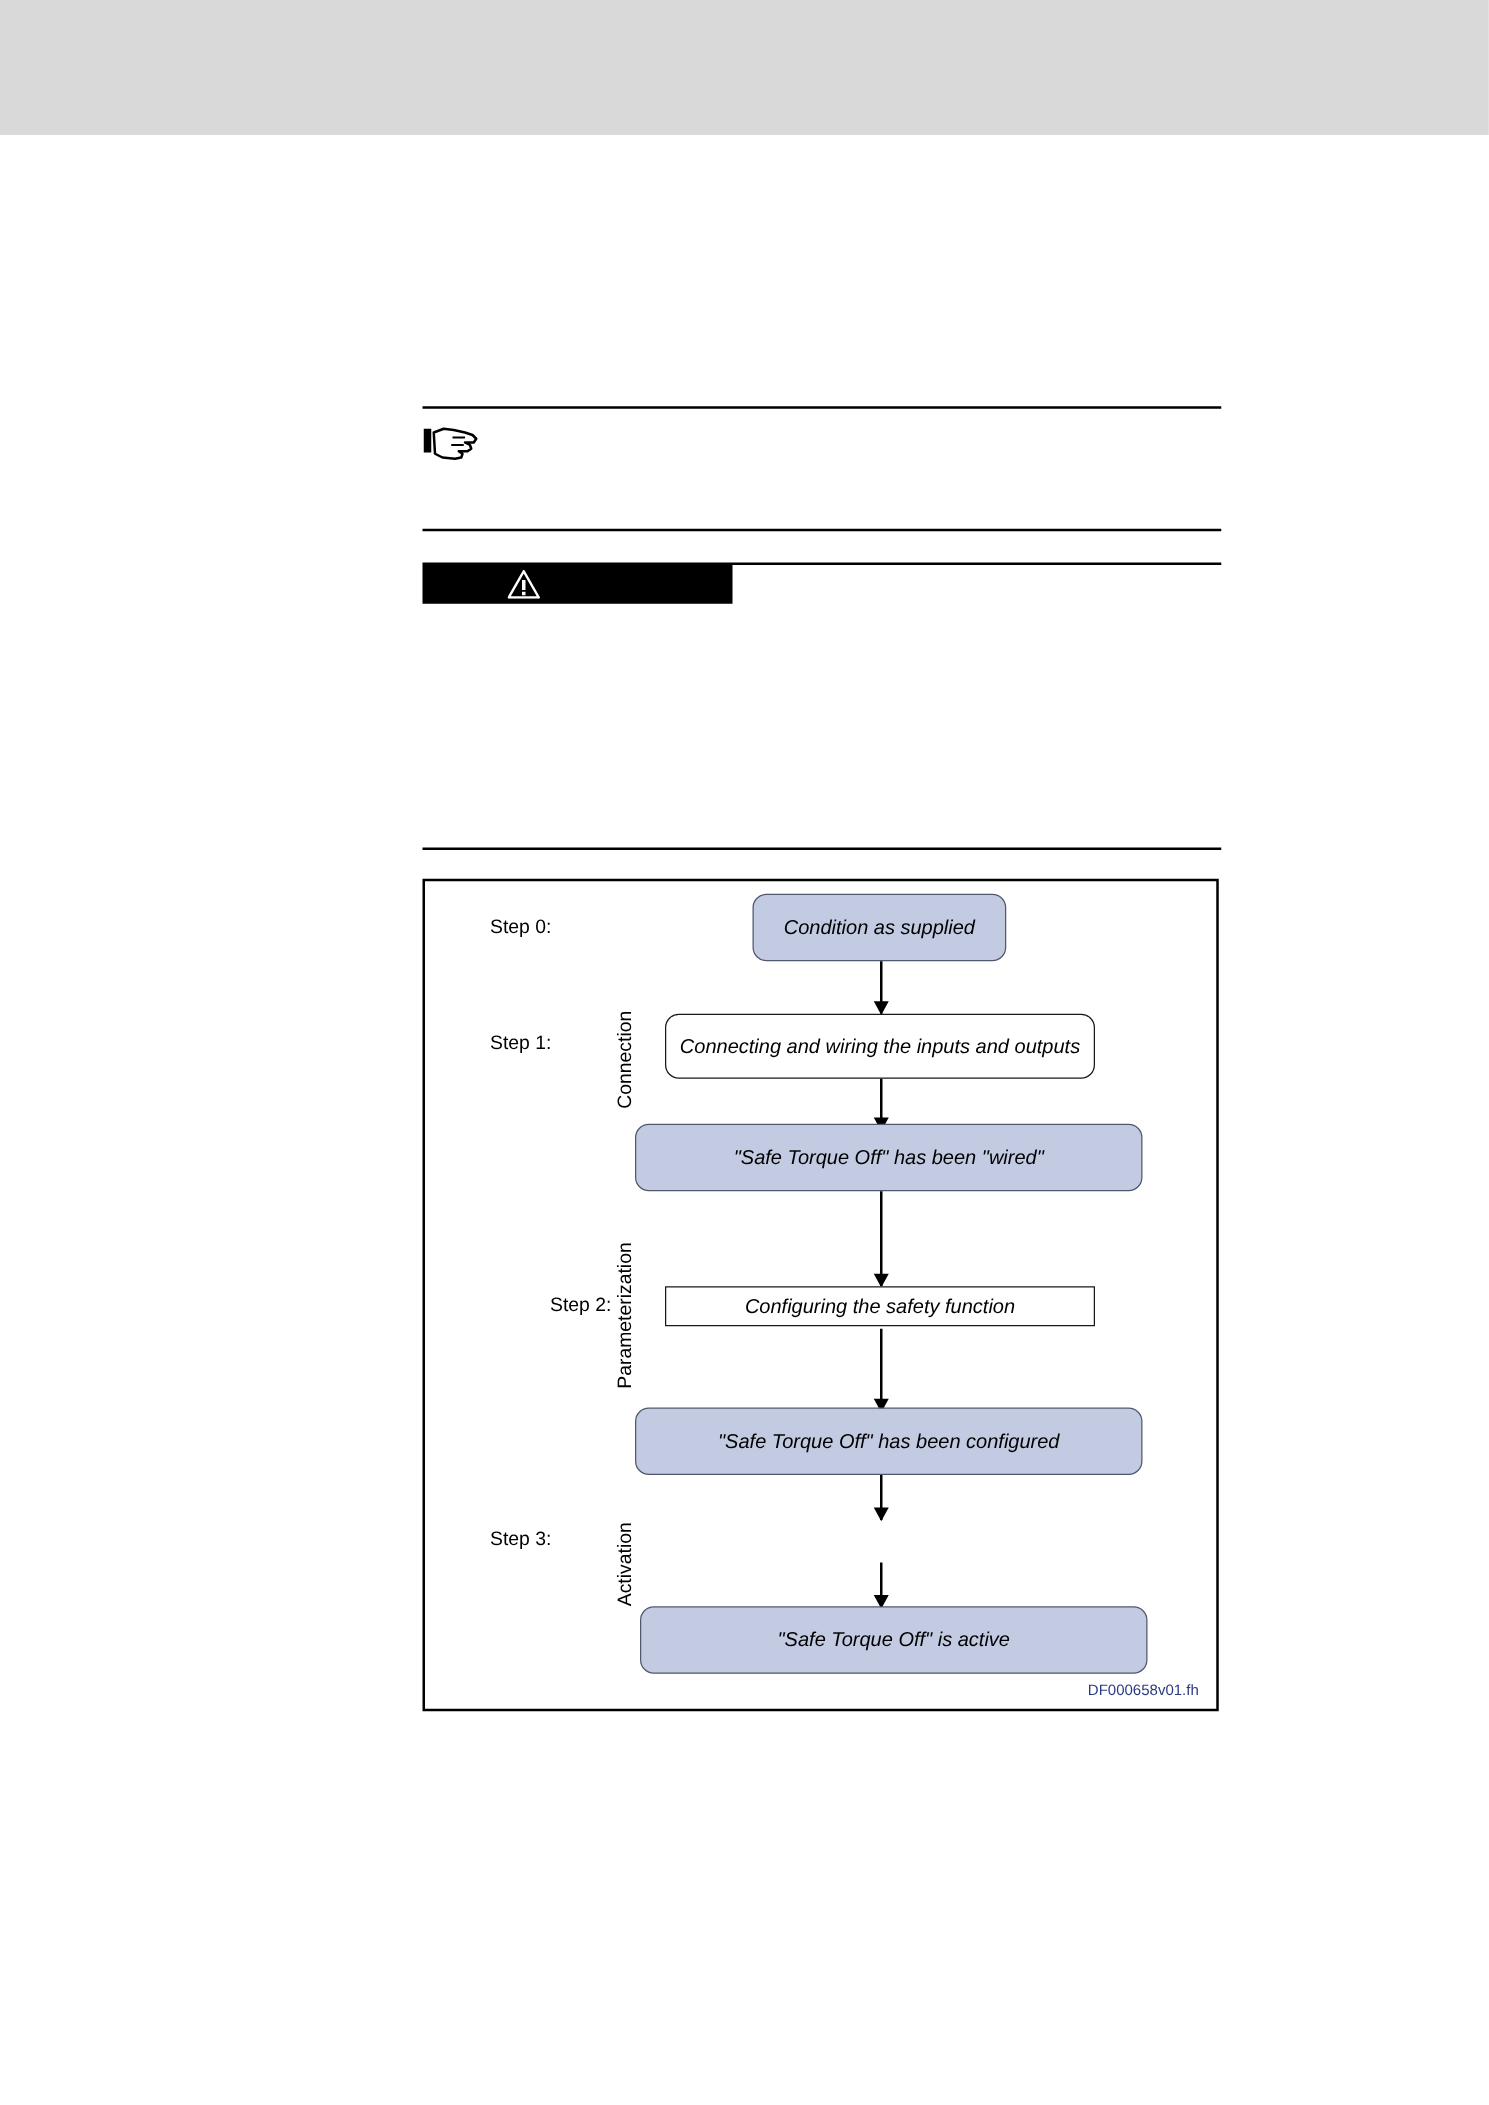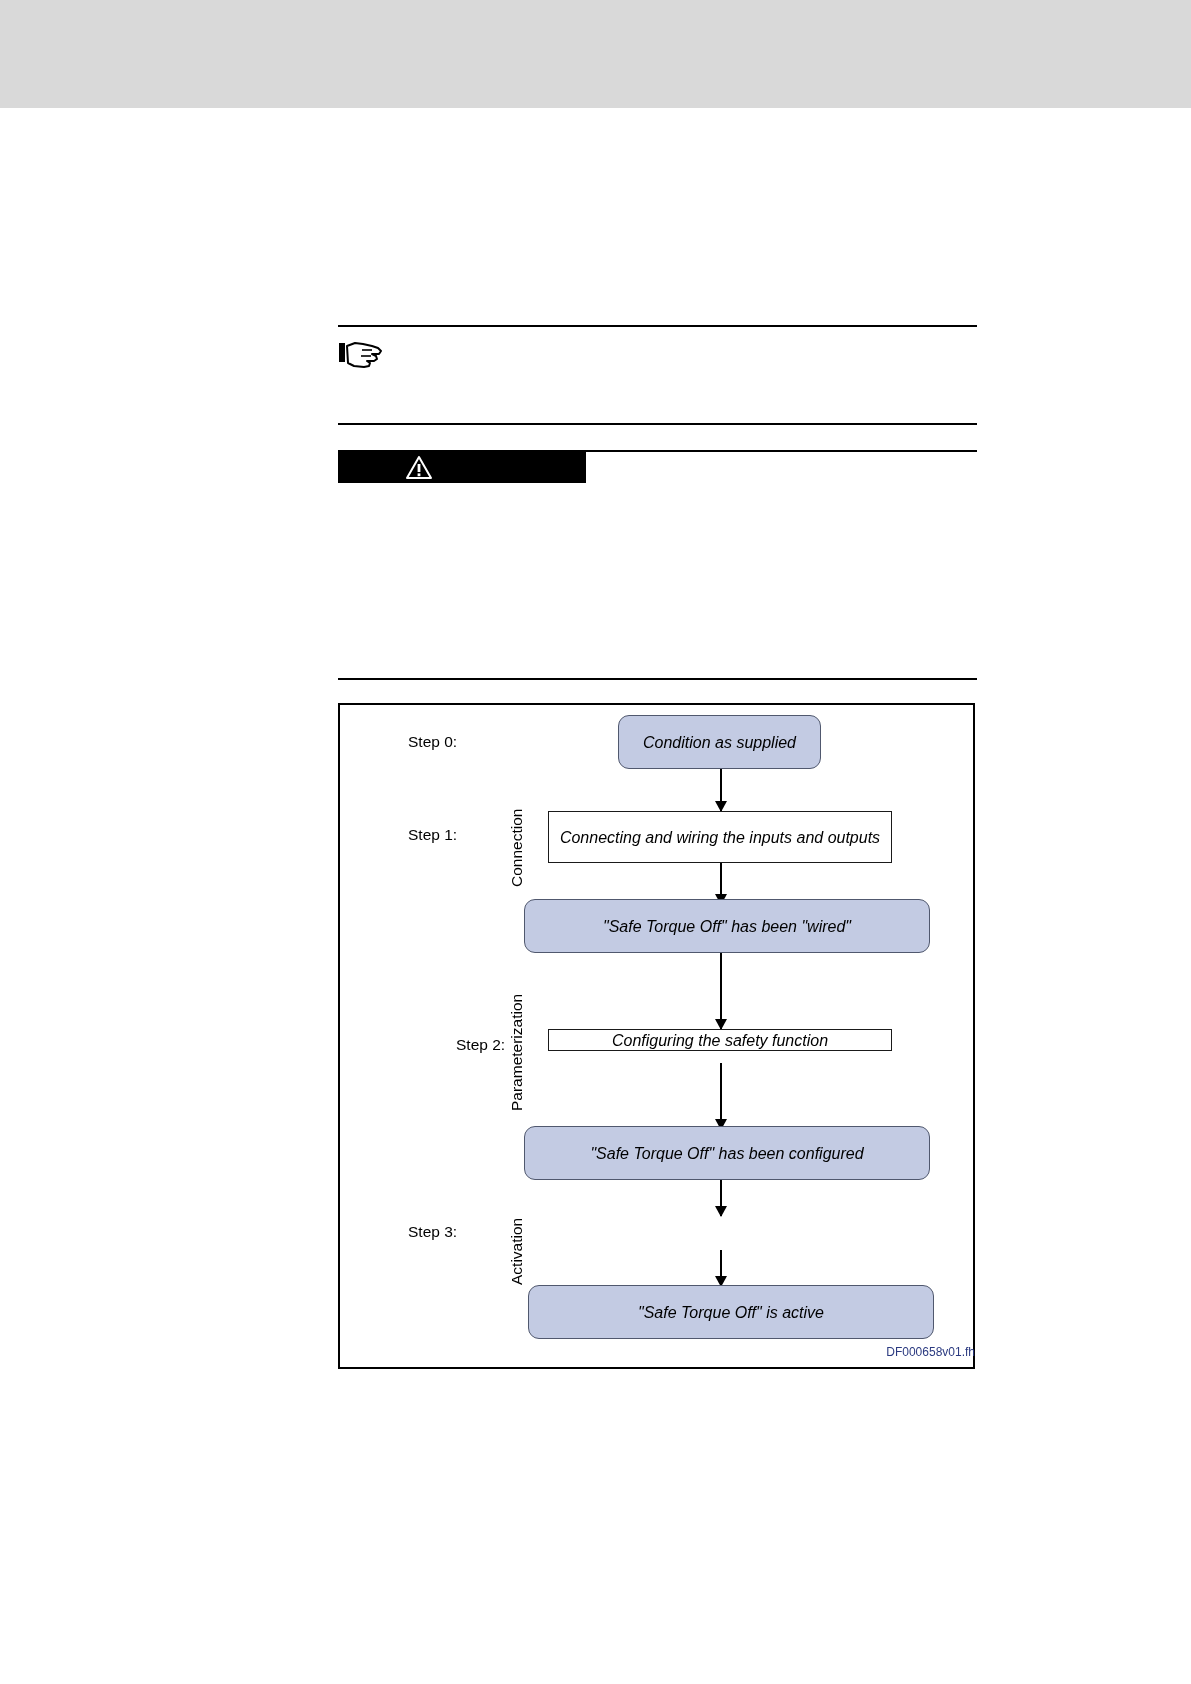--- a/index.html
+++ b/index.html
@@ -124,21 +124,21 @@
     left: 338px;
     top: 703px;
     width: 637px;
     height: 666px;
     border: 2px solid #000000;
     background: #ffffff;
     box-sizing: border-box;
   }
   .fig-inner {
     position: absolute;
-    left: 16px; top: 0;
+    left: 0; top: 0;
     width: 633px;
     height: 662px;
   }
 
   .step-label {
     position: absolute;
     font-size: 15.5px;
     color: #000;
     white-space: nowrap;
   }
@@ -247,31 +247,31 @@
 
     <span class="vert-label" style="left:152px; top:182px;">Connection</span>
     <span class="vert-label" style="left:152px; top:406px;">Parameterization</span>
     <span class="vert-label" style="left:152px; top:580px;">Activation</span>
 
     <div class="node node-state" style="left:262px; top:10px; width:203px; height:54px;">
       <span>Condition as supplied</span>
     </div>
     <div class="arrow" style="left:364px; top:64px; height:42px;"></div>
 
-    <div class="node node-action" style="left:192px; top:106px; width:344px; height:52px; padding:0 10px;">
+    <div class="node node-action" style="left:192px; top:106px; width:344px; height:52px; padding:0 10px;border-radius:11px;">
       <span>Connecting and wiring the inputs and outputs</span>
     </div>
     <div class="arrow" style="left:364px; top:158px; height:41px;"></div>
 
     <div class="node node-state" style="left:168px; top:194px; width:406px; height:54px;">
       <span>"Safe Torque Off" has been "wired"</span>
     </div>
     <div class="arrow" style="left:364px; top:248px; height:76px;"></div>
 
-    <div class="node node-action" style="left:192px; top:324px; width:344px; height:22px; padding:0 10px;">
+    <div class="node node-action" style="left:192px; top:324px; width:344px; height:32px; padding:0 10px;">
       <span>Configuring the safety function</span>
     </div>
     <div class="arrow" style="left:364px; top:358px; height:66px;"></div>
 
     <div class="node node-state" style="left:168px; top:421px; width:406px; height:54px;">
       <span>"Safe Torque Off" has been configured</span>
     </div>
     <div class="arrow" style="left:364px; top:475px; height:36px;"></div>
 
     <div class="arrow" style="left:364px; top:545px; height:36px;"></div>

